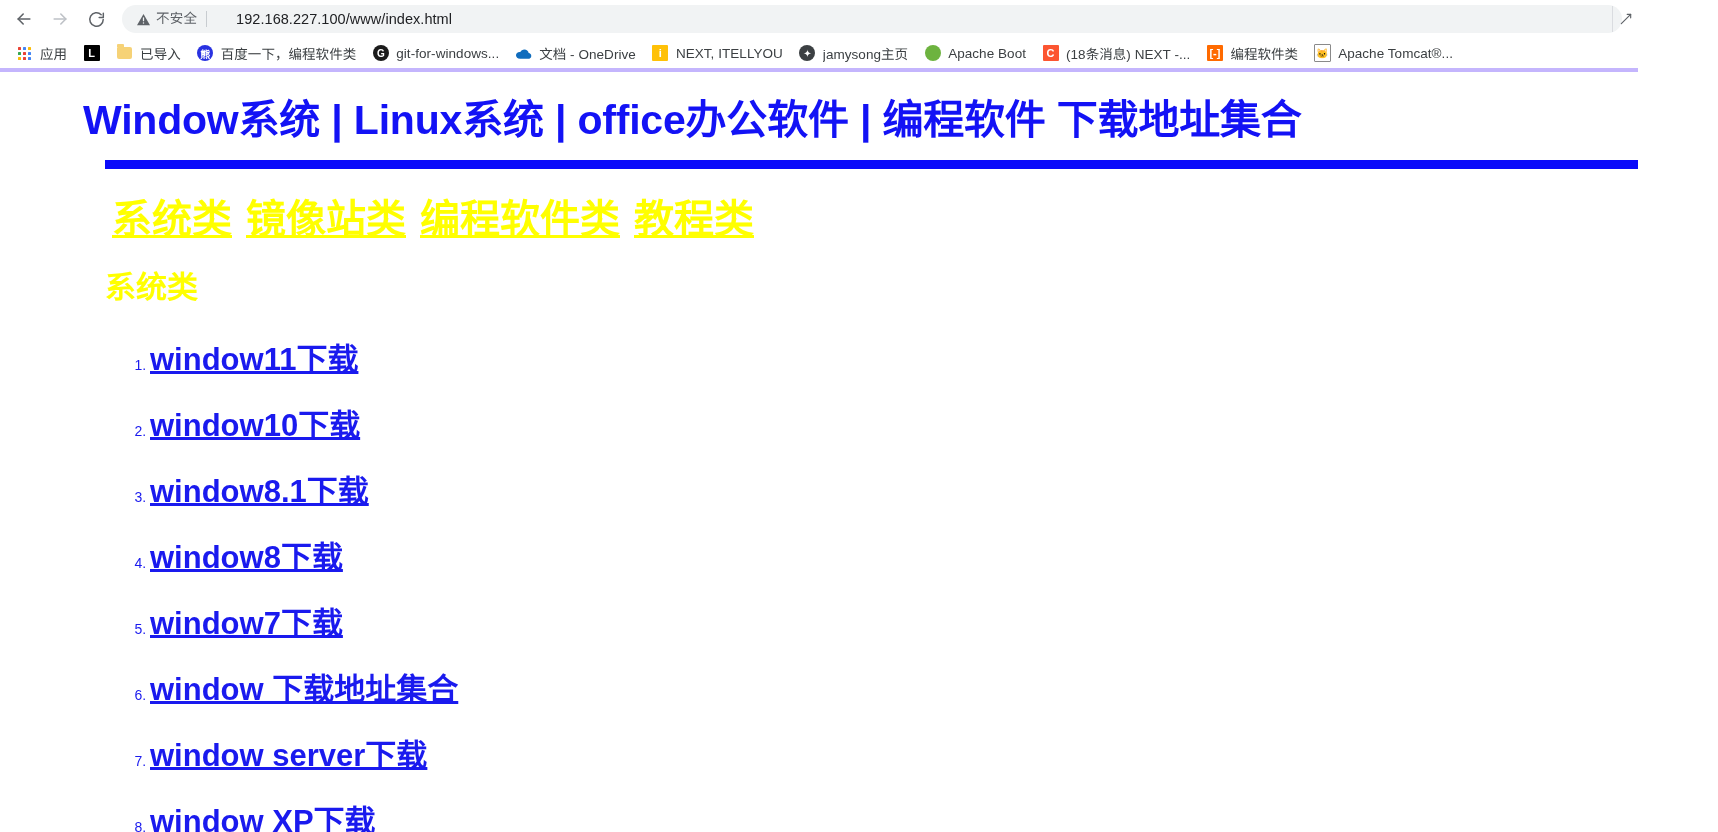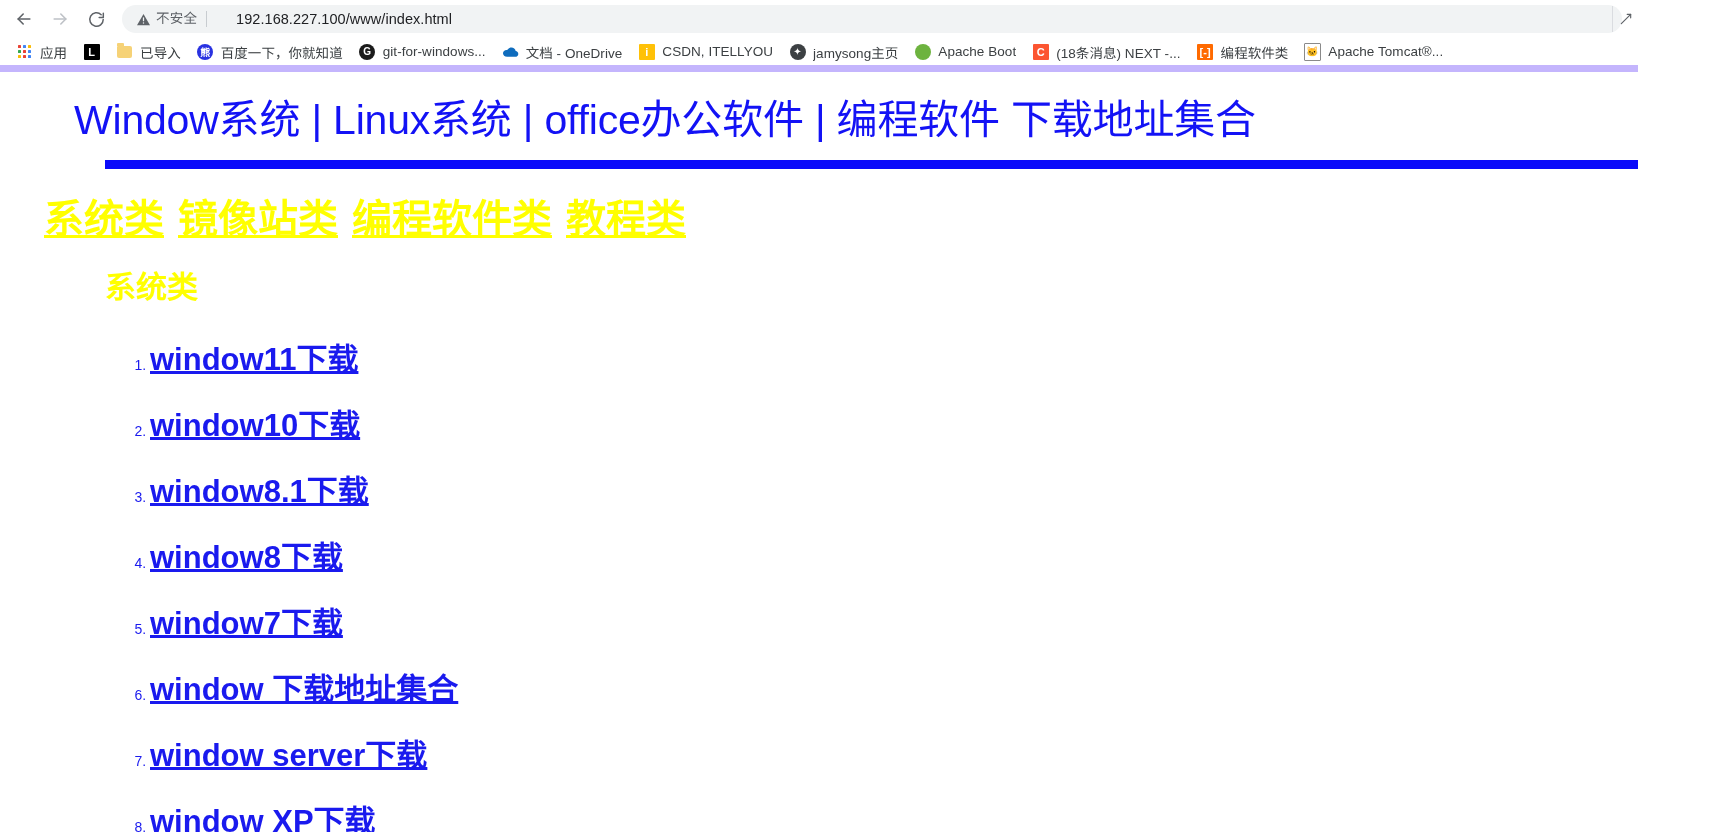--- a/index.html
+++ b/index.html
@@ -114,21 +114,21 @@
     border-left: 1px solid #dadce0;
     box-sizing: border-box;
     overflow: hidden;
   }
 
   
   .bookmarks {
     height: 34px;
     min-height: 34px;
     background: #ffffff;
-    border-bottom: 7px solid #c4b5fd;
+    border-bottom: 4px solid #c4b5fd;
     display: flex;
     align-items: center;
     padding: 0 4px 0 8px;
     box-sizing: border-box;
     overflow: hidden;
     white-space: nowrap;
   }
   .bm {
     display: flex;
     align-items: center;
@@ -184,40 +184,40 @@
     overflow: hidden;
   }
   .page {
     position: absolute;
     inset: 0;
     padding: 0;
     overflow: hidden;
   }
 
   .page-title {
-    margin: 24px 0 0 8px;
+    margin: 24px 0 0 17px;
     padding: 0 0 0 66px;
     font-size: 41px;
     line-height: 1.18;
-    font-weight: normal;
+    font-weight: bold;
     color: #1312f5;
     letter-spacing: -0.2px;
     white-space: nowrap;
     font-family: "Liberation Sans", "DejaVu Sans", sans-serif;
   }
 
   .rule {
     margin: 16px 0 0 105px;
     height: 9px;
     background: #0a0afa;
   }
 
   .navlinks {
     margin: 26px 0 0 0;
-    padding-left: 44px;
+    padding-left: 112px;
     font-size: 0;
     white-space: nowrap;
   }
   .navlinks a {
     font-size: 40px;
     line-height: 1.2;
     font-weight: bold;
     color: #ffff00;
     text-decoration: underline;
     text-decoration-thickness: 3px;
@@ -333,41 +333,41 @@
       <div class="bm">
         <span class="bm-ico">
           <span class="ico-folder"></span>
         </span>
         <span class="bm-label">已导入</span>
       </div>
       <div class="bm">
         <span class="bm-ico">
           <span class="ico-circ" style="background: rgb(41, 50, 225);">熊</span>
         </span>
-        <span class="bm-label">百度一下，你就知道</span>
+        <span class="bm-label">百度一下，编程软件类</span>
       </div>
       <div class="bm">
         <span class="bm-ico">
           <span class="ico-circ" style="background: rgb(27, 27, 27);">G</span>
         </span>
         <span class="bm-label">git-for-windows...</span>
       </div>
       <div class="bm">
         <span class="bm-ico">
           <svg width="17" height="13" viewBox="0 0 24 18">
             <path d="M7.2 16.5h11.4c2.4 0 4.4-1.8 4.4-4.1 0-2.1-1.6-3.8-3.7-4.1C18.8 5.4 16.3 3.3 13.3 3.3c-2.6 0-4.8 1.5-5.8 3.7-.3-.1-.6-.1-.9-.1C3.6 6.9 1.4 8.9 1.4 11.6c0 2.7 2.2 4.9 5.8 4.9z" fill="#0f6cbd"></path>
           </svg>
         </span>
         <span class="bm-label">文档 - OneDrive</span>
       </div>
       <div class="bm">
         <span class="bm-ico">
           <span class="ico-sq" style="background: rgb(255, 193, 7);">i</span>
         </span>
-        <span class="bm-label">CSDN, ITELLYOU</span>
+        <span class="bm-label">NEXT, ITELLYOU</span>
       </div>
       <div class="bm">
         <span class="bm-ico">
           <span class="ico-circ" style="background: rgb(60, 64, 67);">✦</span>
         </span>
         <span class="bm-label">jamysong主页</span>
       </div>
       <div class="bm">
         <span class="bm-ico">
           <span class="ico-circ" style="background: rgb(109, 179, 63);"></span>

